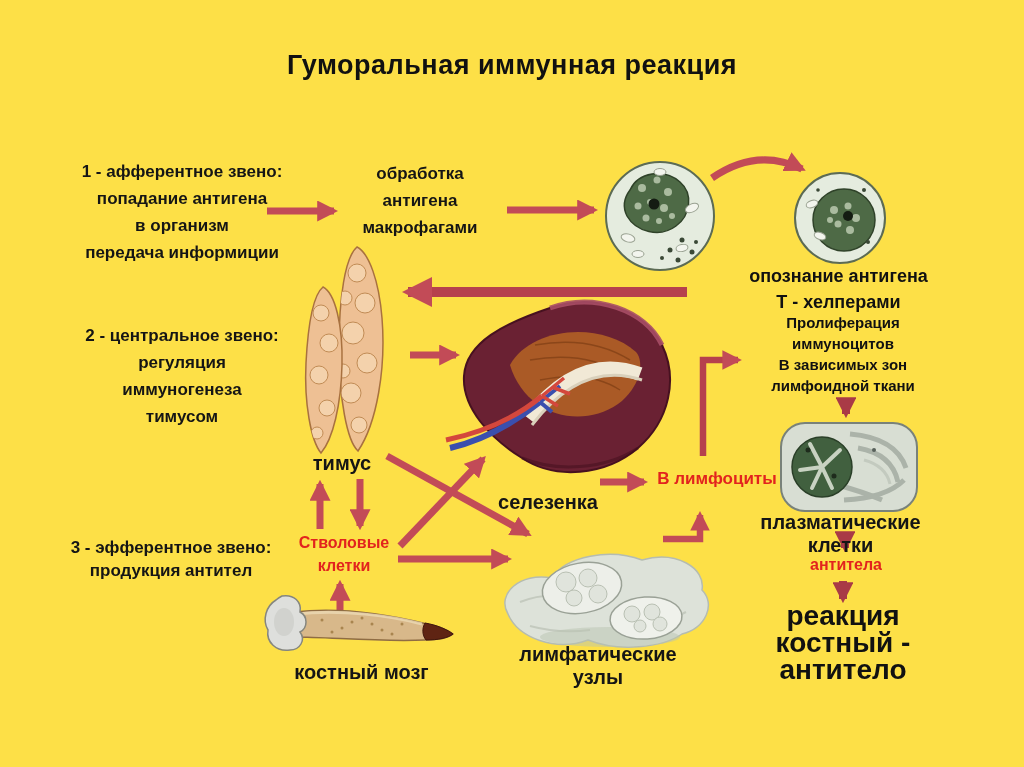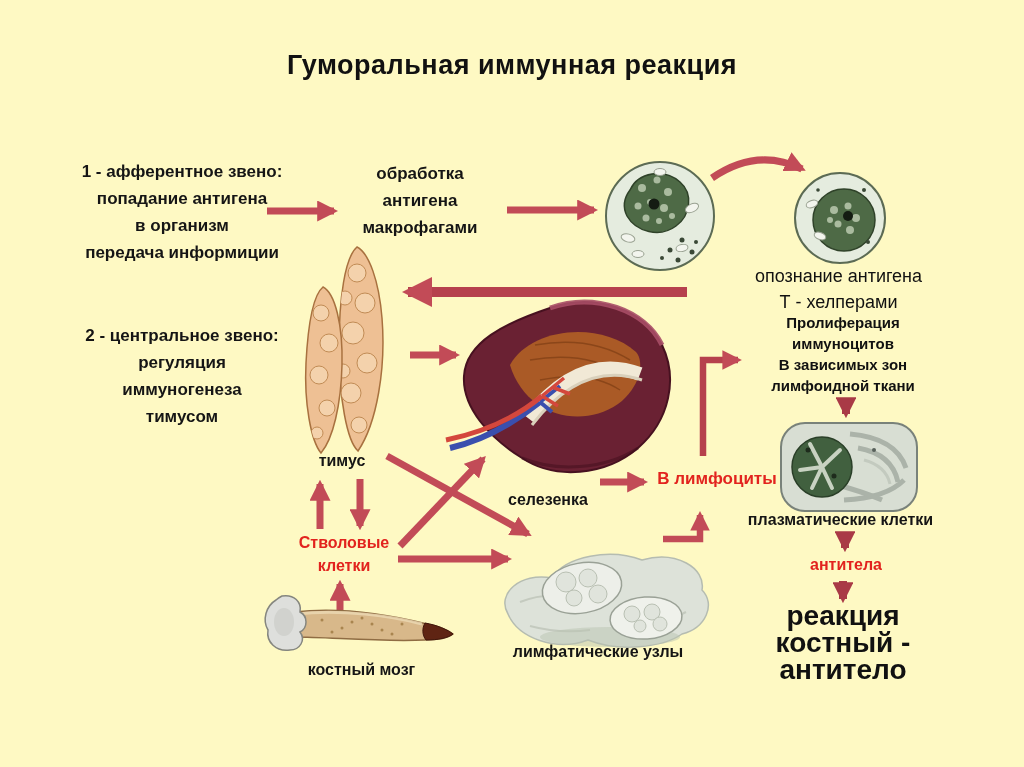--- a/index.html
+++ b/index.html
@@ -1,25 +1,25 @@
 <!DOCTYPE html>
 <html><head>
 <meta charset="utf-8">
 <style>
   html,body{margin:0;padding:0;background:#fff;}
-  #slide{position:relative;width:1024px;height:767px;background:#fef9c3;overflow:hidden;
+  #slide{position:relative;width:1024px;height:767px;background:#fde047;overflow:hidden;
          font-family:"Liberation Sans",sans-serif;color:#111;}
   .abs{position:absolute;}
   .ctr{text-align:center;}
   .title{left:0;top:50px;width:1024px;font-size:27px;font-weight:bold;letter-spacing:.5px;}
   .blk{font-weight:bold;font-size:17px;line-height:27px;color:#151515;text-align:center;}
   .blk3{line-height:23px;}
-  .lbl{font-weight:bold;font-size:16px;color:#151515;}
+  .lbl{font-weight:bold;font-size:20px;color:#151515;}
   .red{color:#e2231e;font-weight:bold;text-align:center;}
-  .recog{font-weight:normal;font-size:18px;line-height:26px;}
+  .recog{font-weight:bold;font-size:18px;line-height:26px;}
   .prolif{font-weight:bold;font-size:15px;line-height:21px;}
   .react{font-weight:bold;font-size:28px;line-height:27px;}
   svg{display:block;}
   .layer{left:0;top:0;}
 </style>
 </head>
 <body>
 
 <div id="slide">
 
@@ -226,20 +226,24 @@
     <div>передача информиции</div>
   </div>
 
   <div class="abs blk ctr" style="left:38px;top:322px;width:288px">
     <div>2 - центральное звено:</div>
     <div>регуляция</div>
     <div>иммуногенеза</div>
     <div>тимусом</div>
   </div>
 
+  <div class="abs blk blk3 ctr" style="left:26px;top:536px;width:290px">
+    <div>3 - эфферентное звено:</div>
+    <div>продукция антител</div>
+  </div>
 
   <div class="abs blk ctr" style="left:335px;top:160px;width:170px">
     <div>обработка</div>
     <div>антигена</div>
     <div>макрофагами</div>
   </div>
 
   <div class="abs recog ctr" style="left:716px;top:263px;width:245px">
     <div>опознание антигена</div>
     <div>Т - хелперами</div>

